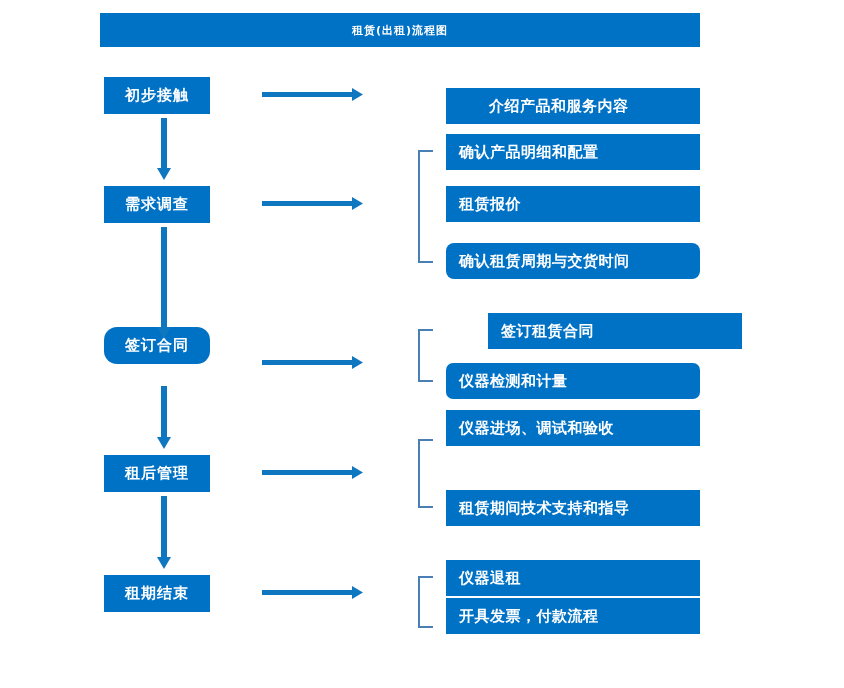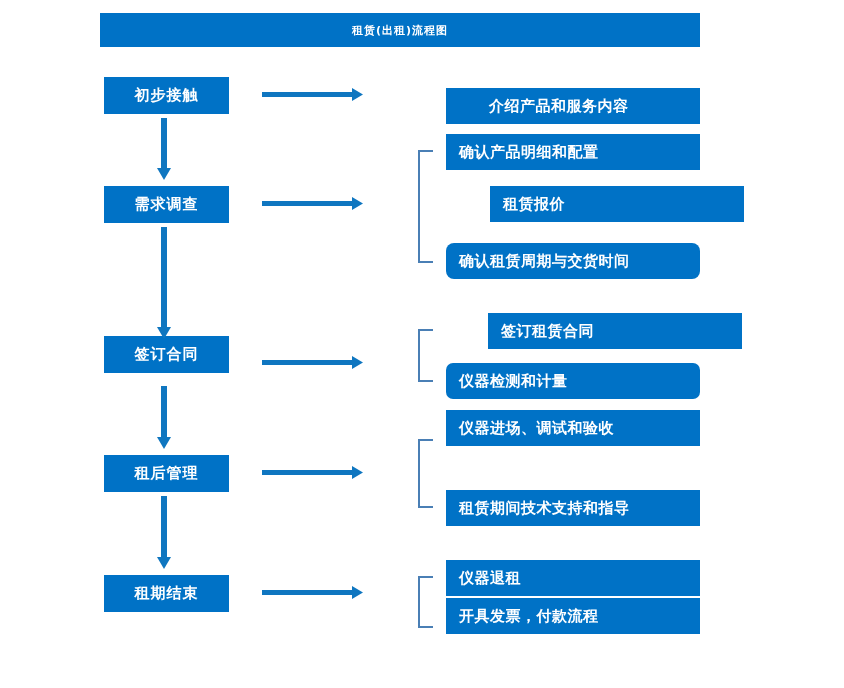--- a/index.html
+++ b/index.html
@@ -33,21 +33,21 @@
     font-weight: bold;
     display: flex;
     align-items: center;
     justify-content: center;
     letter-spacing: 1px;
   }
 
   
   .stage-box {
     position: absolute;
-    width: 125px;
+    width: 106px;
     height: 37px;
     background: #0072c6;
     color: #ffffff;
     font-size: 15px;
     font-weight: bold;
     display: flex;
     align-items: center;
     justify-content: center;
     letter-spacing: 1px;
   }
@@ -90,27 +90,27 @@
 </style>
 </head>
 <body>
 
 <div id="canvas">
 
   <div class="title-bar">租赁(出租)流程图</div>
 
   <div class="stage-box" id="stage-0" style="top: 77px; left: 104px;">初步接触</div>
   <div class="stage-box" id="stage-1" style="top: 186px; left: 104px;">需求调查</div>
-  <div class="stage-box" id="stage-2" style="top: 336px; left: 104px;">签订合同</div>
+  <div class="stage-box" id="stage-2" style="top: 327px; left: 104px; border-radius: 13px;">签订合同</div>
   <div class="stage-box" id="stage-3" style="top: 455px; left: 104px;">租后管理</div>
   <div class="stage-box" id="stage-4" style="top: 575px; left: 104px;">租期结束</div>
 
   <div class="detail-box" id="detail-0" style="top: 88px; padding-left: 43px;">介绍产品和服务内容</div>
   <div class="detail-box" id="detail-1" style="top: 134px; text-align: right;">确认产品明细和配置</div>
-  <div class="detail-box" id="detail-2" style="top: 186px; margin-left: 44px;">租赁报价</div>
+  <div class="detail-box" id="detail-2" style="top: 186px;">租赁报价</div>
   <div class="detail-box" id="detail-3" style="top: 243px; border-radius: 8px;">确认租赁周期与交货时间</div>
   <div class="detail-box" id="detail-4" style="top: 313px; margin-left: 42px;">签订租赁合同</div>
   <div class="detail-box" id="detail-5" style="top: 363px; border-radius: 7px;">仪器检测和计量</div>
   <div class="detail-box" id="detail-6" style="top: 410px;">仪器进场、调试和验收</div>
   <div class="detail-box" id="detail-7" style="top: 490px;">租赁期间技术支持和指导</div>
   <div class="detail-box" id="detail-8" style="top: 560px;">仪器退租</div>
   <div class="detail-box" id="detail-9" style="top: 598px;">开具发票，付款流程</div>
 
   <div id="connectors">
       <div class="arrow-h" style="left: 260px; top: 86px; width: 105px;"><svg width="105" height="20" viewBox="0 0 105 20">

